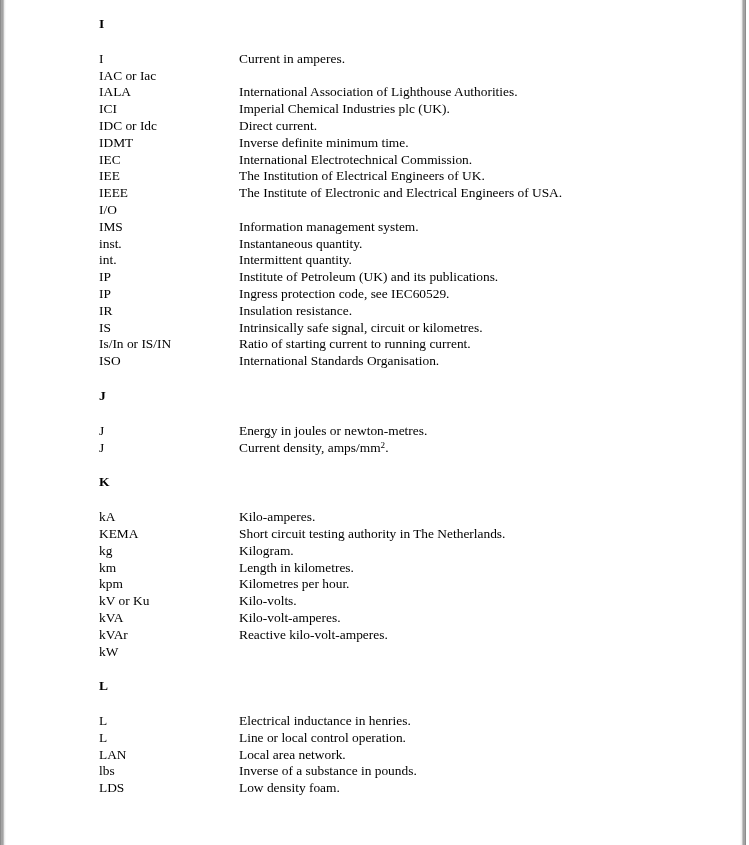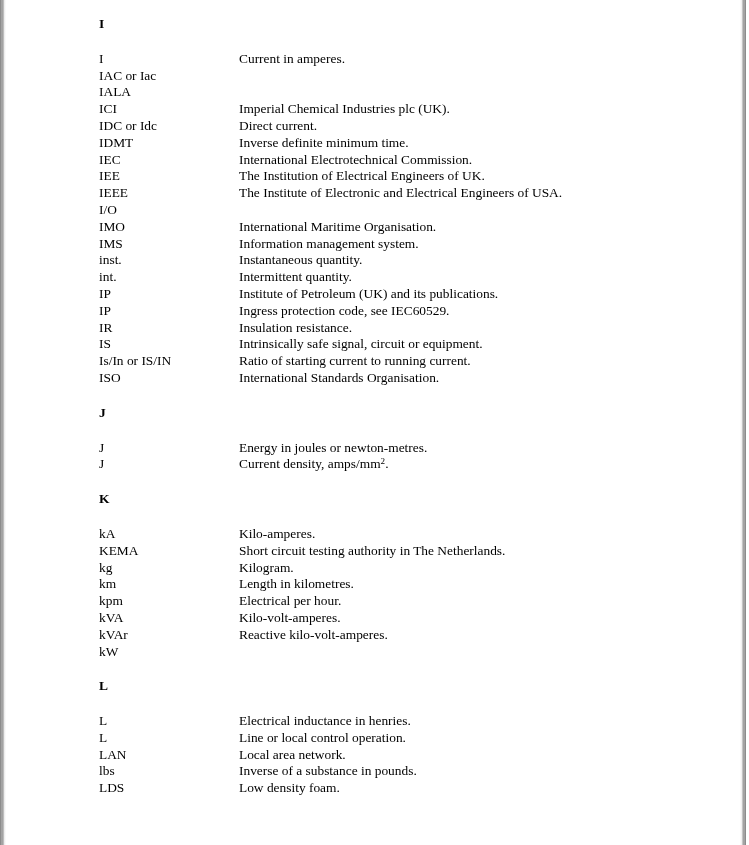--- a/index.html
+++ b/index.html
@@ -111,20 +111,21 @@
         <div class="entries">
           <div class="entry">
             <span class="entry-term">I</span>
             <span class="entry-def">Current in amperes.</span>
           </div>
           <div class="entry">
             <span class="entry-term">IAC or Iac</span>
           </div>
           <div class="entry">
             <span class="entry-term">IALA</span>
+            <span class="entry-def">International Association of Lighthouse Authorities.</span>
           </div>
           <div class="entry">
             <span class="entry-term">ICI</span>
             <span class="entry-def">Imperial Chemical Industries plc (UK).</span>
           </div>
           <div class="entry">
             <span class="entry-term">IDC or Idc</span>
             <span class="entry-def">Direct current.</span>
           </div>
           <div class="entry">
@@ -140,24 +141,20 @@
             <span class="entry-def">The Institution of Electrical Engineers of UK.</span>
           </div>
           <div class="entry">
             <span class="entry-term">IEEE</span>
             <span class="entry-def">The Institute of Electronic and Electrical Engineers of USA.</span>
           </div>
           <div class="entry">
             <span class="entry-term">I/O</span>
           </div>
           <div class="entry">
-            <span class="entry-term">IMO</span>
-            <span class="entry-def">International Maritime Organisation.</span>
-          </div>
-          <div class="entry">
             <span class="entry-term">IMS</span>
             <span class="entry-def">Information management system.</span>
           </div>
           <div class="entry">
             <span class="entry-term">inst.</span>
             <span class="entry-def">Instantaneous quantity.</span>
           </div>
           <div class="entry">
             <span class="entry-term">int.</span>
             <span class="entry-def">Intermittent quantity.</span>
@@ -169,21 +166,21 @@
           <div class="entry">
             <span class="entry-term">IP</span>
             <span class="entry-def">Ingress protection code, see IEC60529.</span>
           </div>
           <div class="entry">
             <span class="entry-term">IR</span>
             <span class="entry-def">Insulation resistance.</span>
           </div>
           <div class="entry">
             <span class="entry-term">IS</span>
-            <span class="entry-def">Intrinsically safe signal, circuit or equipment.</span>
+            <span class="entry-def">Intrinsically safe signal, circuit or kilometres.</span>
           </div>
           <div class="entry">
             <span class="entry-term">Is/In or IS/IN</span>
             <span class="entry-def">Ratio of starting current to running current.</span>
           </div>
           <div class="entry">
             <span class="entry-term">ISO</span>
             <span class="entry-def">International Standards Organisation.</span>
           </div>
         </div>
@@ -219,21 +216,25 @@
           <div class="entry">
             <span class="entry-term">kg</span>
             <span class="entry-def">Kilogram.</span>
           </div>
           <div class="entry">
             <span class="entry-term">km</span>
             <span class="entry-def">Length in kilometres.</span>
           </div>
           <div class="entry">
             <span class="entry-term">kpm</span>
-            <span class="entry-def">Electrical per hour.</span>
+            <span class="entry-def">Kilometres per hour.</span>
+          </div>
+          <div class="entry">
+            <span class="entry-term">kV or Ku</span>
+            <span class="entry-def">Kilo-volts.</span>
           </div>
           <div class="entry">
             <span class="entry-term">kVA</span>
             <span class="entry-def">Kilo-volt-amperes.</span>
           </div>
           <div class="entry">
             <span class="entry-term">kVAr</span>
             <span class="entry-def">Reactive kilo-volt-amperes.</span>
           </div>
           <div class="entry">

